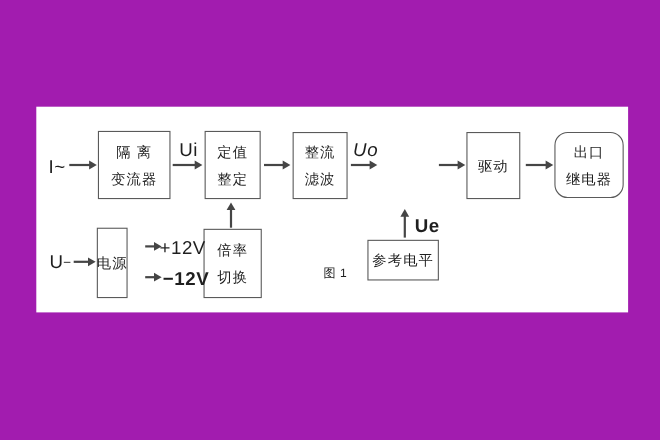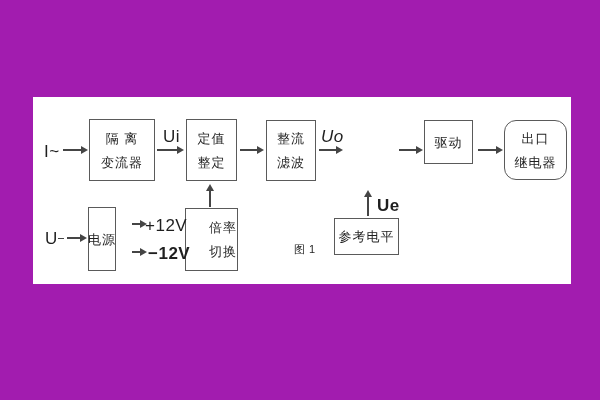--- a/index.html
+++ b/index.html
@@ -68,34 +68,34 @@
       <span>定值</span>
       <span>整定</span>
     </div>
 
     <div class="box" style="left:233px;top:23px;width:50px;height:61px;">
       <span>整流</span>
       <span>滤波</span>
     </div>
 
 
-    <div class="box" style="left:391px;top:23px;width:49px;height:44px;">
+    <div class="box" style="left:391px;top:23px;width:49px;height:61px;">
       <span>驱动</span>
     </div>
 
     <div class="box" style="left:471px;top:23px;width:63px;height:60px;border-radius:12px;">
       <span>出口</span>
       <span>继电器</span>
     </div>
 
     <div class="box" style="left:55px;top:110px;width:28px;height:64px;">
       <span>电源</span>
     </div>
 
-    <div class="box" style="left:152px;top:111px;width:53px;height:63px;align-items:flex-end;">
+    <div class="box" style="left:152px;top:111px;width:53px;height:63px;">
       <span>倍率</span>
       <span>切换</span>
     </div>
 
     <div class="box" style="left:301px;top:121px;width:65px;height:37px;flex-direction:row;">
       <span>参考电平</span>
     </div>
 
     <span class="lbl" style="left:11px;top:46px;">I~</span>
     <span class="lbl" style="left:12px;top:133px;">U</span>

